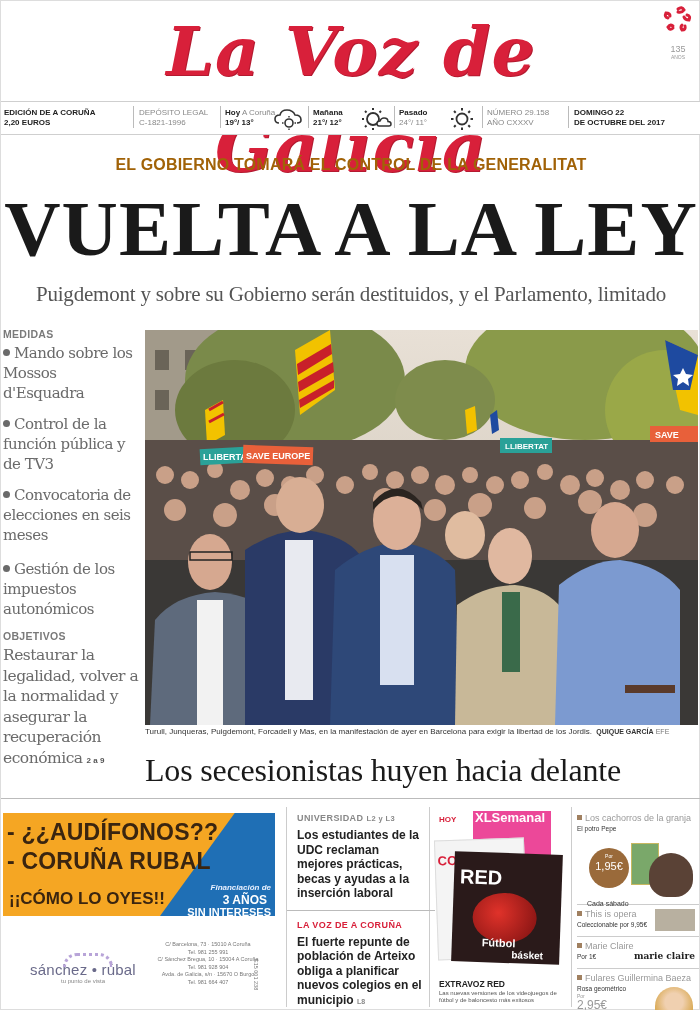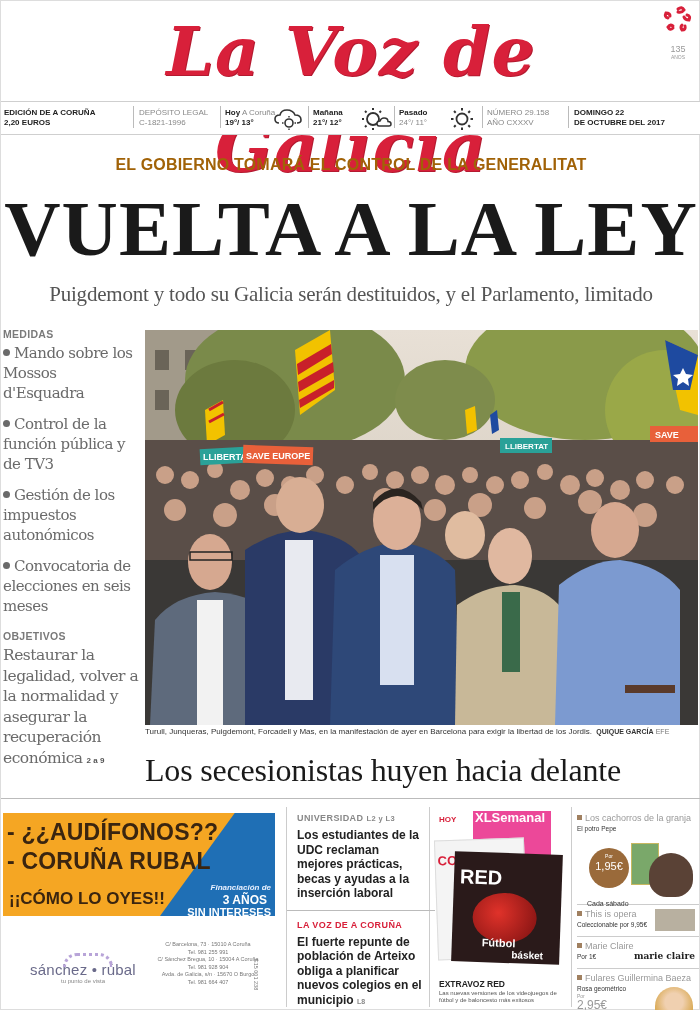--- a/index.html
+++ b/index.html
@@ -190,28 +190,28 @@
     </div>
     <div class="sep" style="left:567px"></div>
     <div class="ib" style="left:573px">
       <div class="b">DOMINGO 22</div>
       <div class="b">DE OCTUBRE DEL 2017</div>
     </div>
   </div>
 
   <div class="kicker">EL GOBIERNO TOMARÁ EL CONTROL DE LA GENERALITAT</div>
   <div class="headline">VUELTA A LA LEY</div>
-  <div class="subhead">Puigdemont y todo su Galicia serán destituidos, y el Parlamento, limitado</div>
+  <div class="subhead">Puigdemont y sobre su Gobierno serán destituidos, y el Parlamento, limitado</div>
 
   <div class="leftcol">
     <div class="lab">MEDIDAS</div>
     <div class="measure"><span class="dot"></span><span>Mando sobre los Mossos d'Esquadra</span></div>
     <div class="measure"><span class="dot"></span><span>Control de la función pública y de TV3</span></div>
+    <div class="measure" style="margin-bottom:14px"><span class="dot"></span><span>Convocatoria de elecciones en seis meses</span></div>
     <div class="measure"><span class="dot"></span><span>Gestión de los impuestos autonómicos</span></div>
-    <div class="measure" style="margin-bottom:14px"><span class="dot"></span><span>Convocatoria de elecciones en seis meses</span></div>
     <div class="lab">OBJETIVOS</div>
     <div class="objtext"><span>Restaurar la legalidad, volver a la normalidad y asegurar la recuperación económica</span><span class="pgref">2 a 9</span></div>
   </div>
 
   <div class="photo">
     <svg width="553" height="395" viewBox="0 0 553 395">
       <defs>
         <linearGradient id="sky" x1="0" y1="0" x2="0" y2="1">
             <stop offset="0" stop-color="#e8e0d6"></stop>
             <stop offset="1" stop-color="#c9c0b0"></stop>

